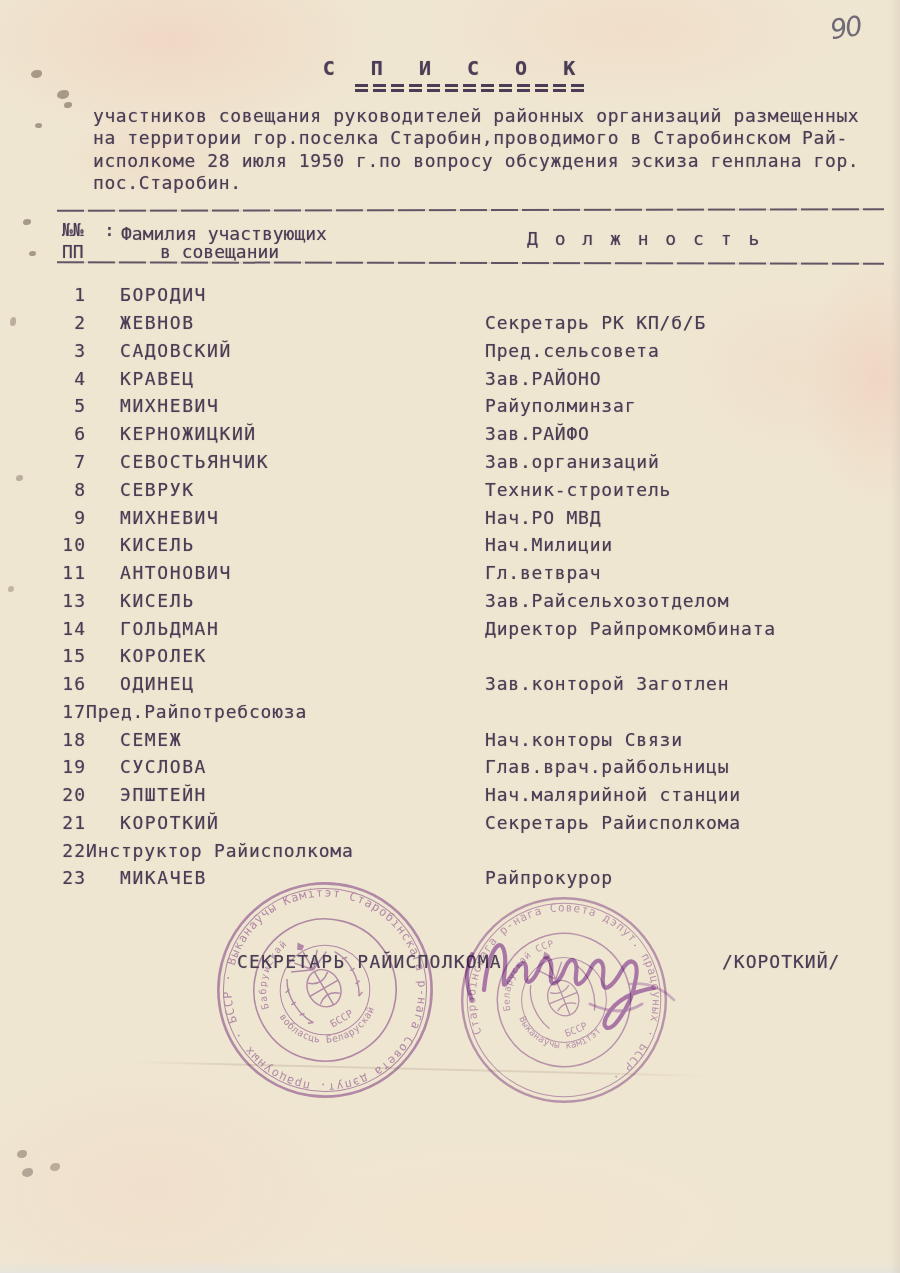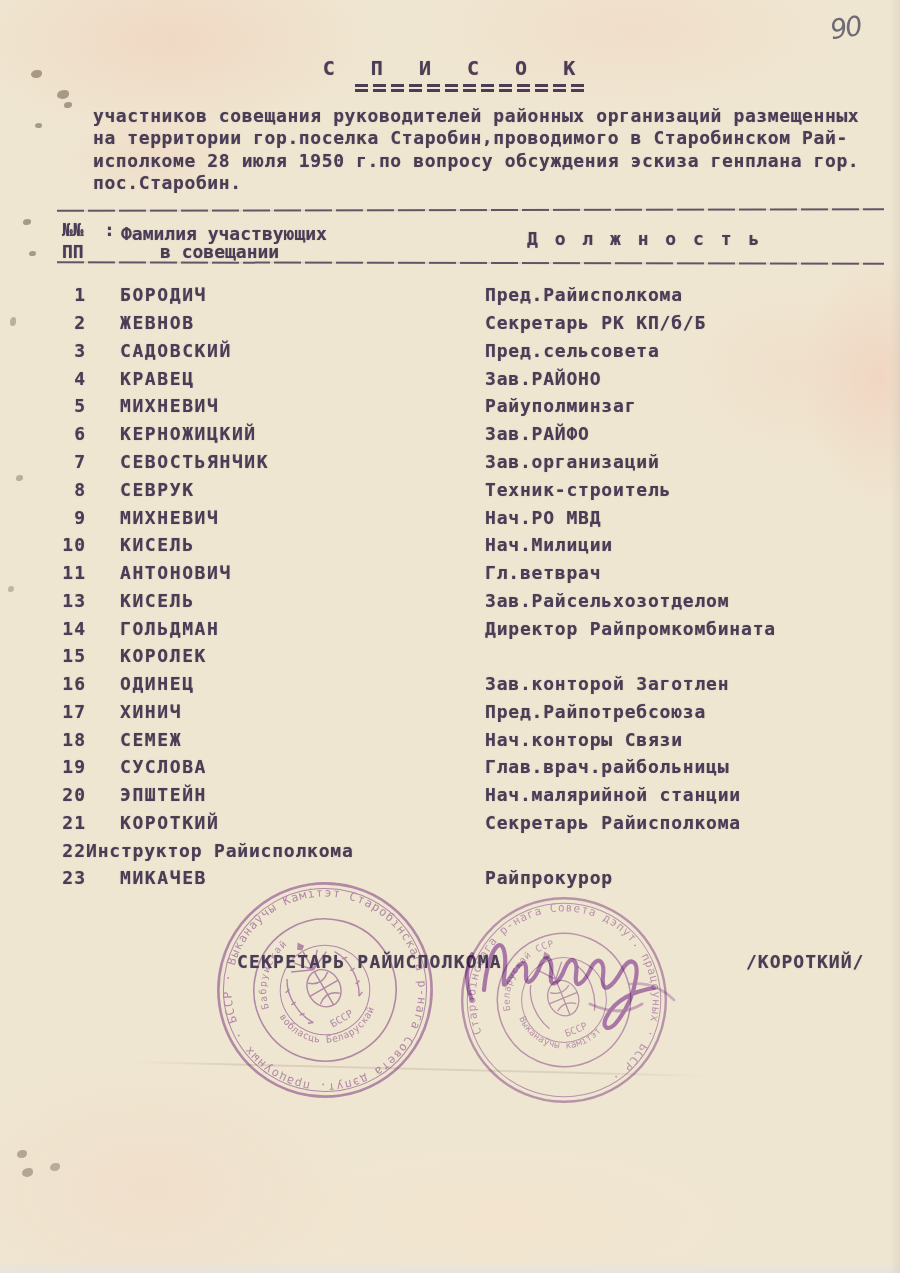--- a/index.html
+++ b/index.html
@@ -23,21 +23,21 @@
   .s3{left:800px;top:250px;width:160px;height:260px;background:radial-gradient(ellipse,rgba(243,170,155,.25),rgba(243,170,155,0) 70%);}
   .s4{left:680px;top:280px;width:220px;height:180px;background:radial-gradient(ellipse,rgba(240,195,178,.18),rgba(240,195,178,0) 70%);}
   .s5{left:-60px;top:1060px;width:420px;height:260px;background:radial-gradient(ellipse,rgba(243,206,190,.3),rgba(243,206,190,0) 70%);}
   .s6{left:250px;top:1140px;width:500px;height:160px;background:radial-gradient(ellipse,rgba(246,226,205,.5),rgba(246,226,205,0) 70%);}
   .s7{left:60px;top:110px;width:180px;height:90px;background:radial-gradient(ellipse,rgba(240,185,165,.22),rgba(240,185,165,0) 70%);}
   .speck{position:absolute;background:#6d5b4d;border-radius:60% 40% 55% 45%;opacity:.55;}
   .crease{position:absolute;left:130px;top:1068px;width:580px;height:2px;
     background:linear-gradient(90deg,rgba(170,150,130,0),rgba(170,150,130,.3) 20%,rgba(170,150,130,.25) 80%,rgba(170,150,130,0));
     transform:rotate(1.4deg);filter:blur(.6px);}
   
-  .typed{text-shadow:0 0 1px rgba(74,61,85,.5);font-weight:bold;}
+  .typed{text-shadow:0 0 1px rgba(74,61,85,.5);}
   .pagenum{position:absolute;right:40px;top:12px;font-family:"DejaVu Sans",sans-serif;
     font-style:italic;font-size:27px;color:var(--pencil,#6f6a76);transform:rotate(-9deg);letter-spacing:-2px;}
   .title{position:absolute;left:0;top:56px;width:910px;text-align:center;
     font-size:20px;font-weight:bold;letter-spacing:12px;}
   .title-underline{position:absolute;left:355px;top:84px;width:232px;}
   .title-underline .d{height:2.6px;margin-bottom:2.4px;
     background:repeating-linear-gradient(90deg,var(--ink) 0 13px,rgba(0,0,0,0) 13px 18px);}
   .intro{position:absolute;left:93px;top:105px;width:790px;font-size:18px;line-height:22.3px;letter-spacing:.6px;}
   .hrule{position:absolute;left:57px;width:827px;height:2.4px;
     background:repeating-linear-gradient(90deg,rgba(72,60,82,.85) 0 27px,rgba(72,60,82,.1) 27px 31px);}
@@ -50,21 +50,21 @@
   .h-colon{left:104px;top:0;}
   .h-fam{left:121px;top:4px;}
   .h-sov{left:160px;top:22px;}
   .h-dolzh{left:527px;top:9px;letter-spacing:3px;}
   .rows{position:absolute;left:0;top:281px;width:900px;}
   .row{display:grid;grid-template-columns:86px 399px auto;height:27.78px;align-items:center;font-size:18px;}
   .cell-num{text-align:right;letter-spacing:1px;}
   .cell-name{padding-left:34px;letter-spacing:1.6px;}
   .cell-pos{letter-spacing:.8px;}
   .sig-label{position:absolute;left:237px;top:951px;font-size:18px;letter-spacing:1.2px;z-index:3;}
-  .sig-name{position:absolute;left:722px;top:951px;font-size:18px;letter-spacing:1px;z-index:3;margin-left:24px;}
+  .sig-name{position:absolute;left:722px;top:951px;font-size:18px;letter-spacing:1px;z-index:3;}
   .stamp{position:absolute;mix-blend-mode:multiply;}
   .stamp-left{left:193px;top:858px;width:264px;height:264px;opacity:.62;transform:rotate(-30deg);}
   .stamp-right{left:438px;top:874px;width:252px;height:252px;opacity:.55;transform:rotate(-22deg);}
   .stamp text{font-family:"DejaVu Sans Mono",monospace;}
   .signature{position:absolute;left:462px;top:912px;width:230px;height:140px;z-index:4;mix-blend-mode:multiply;}
 </style>
 </head>
 <body>
 
 <div class="doc">
@@ -117,21 +117,20 @@
     <span class="h-sov">в совещании</span>
     <span class="h-dolzh">Д о л ж н о с т ь</span>
   </div>
   <div class="hrule r2"></div>
 
   <div class="rows typed">
 
       <div class="row">
         <span class="cell-num">1</span>
         <span class="cell-name">БОРОДИЧ</span>
-        <span class="cell-pos">Пред.Райисполкома</span>
       </div>
 
       <div class="row">
         <span class="cell-num">2</span>
         <span class="cell-name">ЖЕВНОВ</span>
         <span class="cell-pos">Секретарь РК КП/б/Б</span>
       </div>
 
       <div class="row">
         <span class="cell-num">3</span>
@@ -206,21 +205,20 @@
       </div>
 
       <div class="row">
         <span class="cell-num">16</span>
         <span class="cell-name">ОДИНЕЦ</span>
         <span class="cell-pos">Зав.конторой Заготлен</span>
       </div>
 
       <div class="row">
         <span class="cell-num">17</span>
-        <span class="cell-name">ХИНИЧ</span>
         <span class="cell-pos">Пред.Райпотребсоюза</span>
       </div>
 
       <div class="row">
         <span class="cell-num">18</span>
         <span class="cell-name">СЕМЕЖ</span>
         <span class="cell-pos">Нач.конторы Связи</span>
       </div>
 
       <div class="row">

